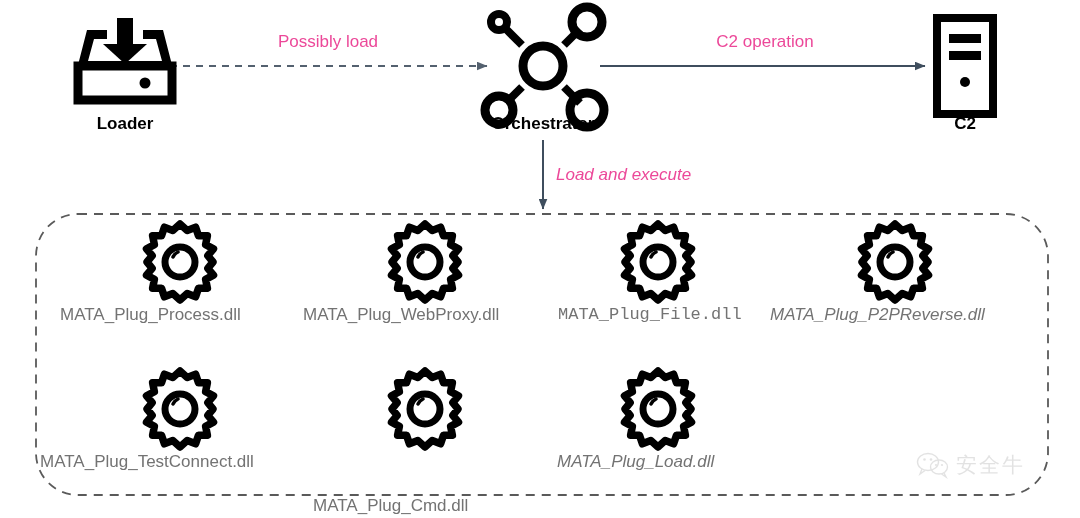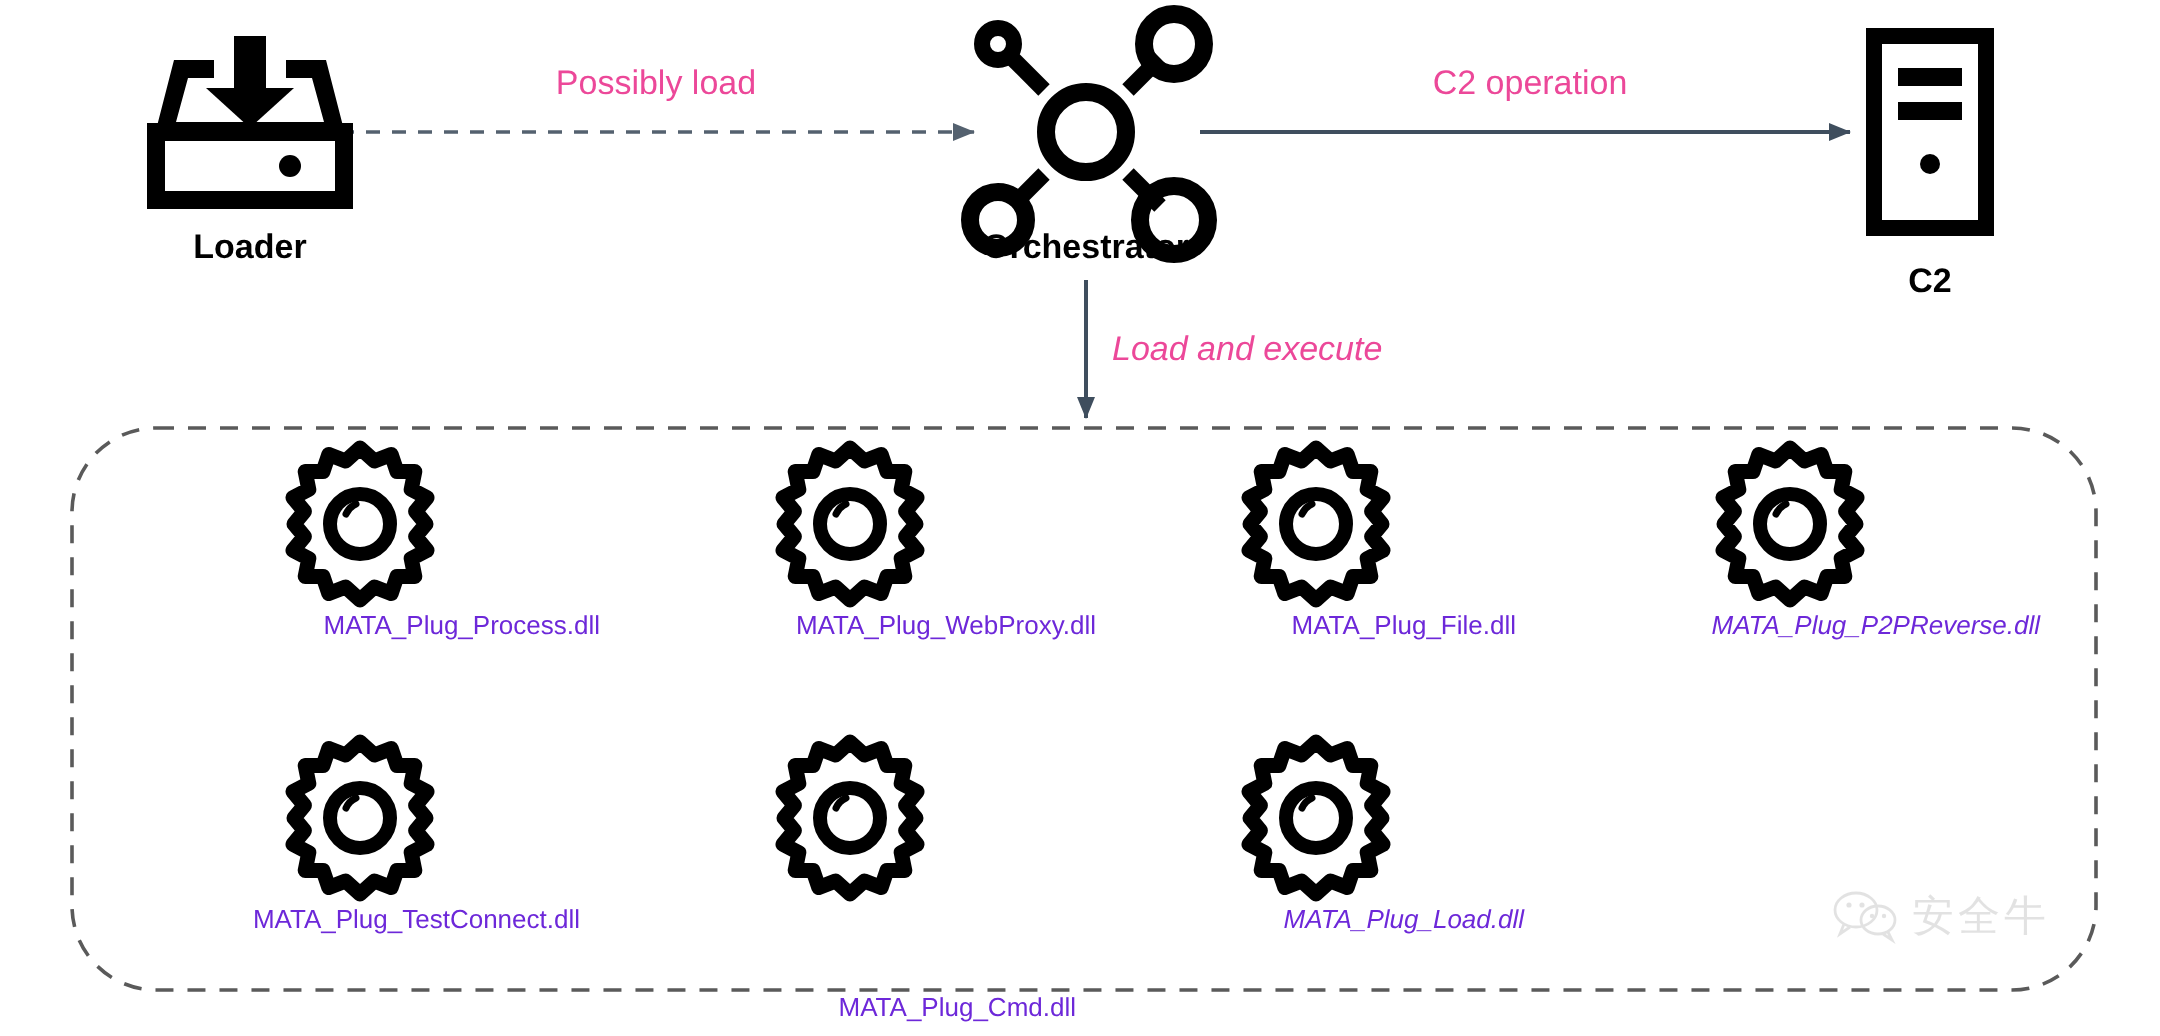--- a/index.html
+++ b/index.html
@@ -32,36 +32,36 @@
   }
   .edge-label {
     position: absolute;
     text-align: center;
     font-size: 17px;
     color: #ec4899;
     white-space: nowrap;
   }
   .plugin-label {
     position: absolute;
-    text-align: right;
-    font-size: 13px;
-    color: #6d28d9;
+    text-align: left;
+    font-size: 17px;
+    color: #737373;
     white-space: nowrap;
   }
 
   
   .watermark {
     position: absolute;
     left: 916px;
     top: 444px;
     width: 150px;
     height: 42px;
     opacity: 0.28;
     display: flex;
-    align-items: flex-start;
+    align-items: center;
     gap: 6px;
     pointer-events: none;
   }
   .watermark .wm-text {
     font-size: 21px;
     color: #9b9b9b;
     letter-spacing: 2px;
     font-family: "DejaVu Sans", sans-serif;
   }
 </style>
@@ -162,29 +162,29 @@
   </g>
   <g transform="translate(658,409)">
     <path d="M0,-38 L7.2,-31.5 L15.6,-34.8 L18.5,-26.2 L27.4,-26.2 L25.6,-17.3 L33.5,-13.2 L27.8,-6.3 L33,0 L27.8,6.3 L33.5,13.2 L25.6,17.3 L27.4,26.2 L18.5,26.2 L15.6,34.8 L7.2,31.5 L0,38 L-7.2,31.5 L-15.6,34.8 L-18.5,26.2 L-27.4,26.2 L-25.6,17.3 L-33.5,13.2 L-27.8,6.3 L-33,0 L-27.8,-6.3 L-33.5,-13.2 L-25.6,-17.3 L-27.4,-26.2 L-18.5,-26.2 L-15.6,-34.8 L-7.2,-31.5 Z" fill="none" stroke="#000000" stroke-width="7.5" stroke-linejoin="round"></path>
     <circle cx="0" cy="0" r="15" fill="none" stroke="#000000" stroke-width="7"></circle>
     <path d="M-7,-5 A10,10 0 0 1 -2,-10" fill="none" stroke="#000000" stroke-width="3.5" stroke-linecap="round"></path>
   </g>
 </svg>
 
 <div class="node-label" style="left:75px; top:114px; width:100px;text-align:center;">Loader</div>
 <div class="node-label" style="left:463px; top:114px; width:160px;">Orchestrator</div>
-<div class="node-label" style="left:915px; top:131px; width:100px;">C2</div>
+<div class="node-label" style="left:915px; top:114px; width:100px;">C2</div>
 
 <div class="edge-label" style="left:208px; top:32px; width:240px;">Possibly load</div>
 <div class="edge-label" style="left:645px; top:32px; width:240px;text-align:center;">C2 operation</div>
 <div class="edge-label" style="left:556px; top:165px; width:210px; text-align:left;font-style:italic;">Load and execute</div>
 
 <div class="plugin-label" style="left:60px; top:305px; width:240px;">MATA_Plug_Process.dll</div>
 <div class="plugin-label" style="left:303px; top:305px; width:245px;">MATA_Plug_WebProxy.dll</div>
-<div class="plugin-label" style="left:558px; top:305px; width:200px;">MATA_Plug_File.dll</div>
+<div class="plugin-label" style="left:558px; top:305px; width:200px;font-family:Liberation Mono, monospace;">MATA_Plug_File.dll</div>
 <div class="plugin-label" style="left:770px; top:305px; width:250px;font-style:italic;">MATA_Plug_P2PReverse.dll</div>
 
 <div class="plugin-label" style="left:40px; top:452px; width:250px;">MATA_Plug_TestConnect.dll</div>
 <div class="plugin-label" style="left:313px; top:452px; width:225px;margin-top:44px;">MATA_Plug_Cmd.dll</div>
 <div class="plugin-label" style="left:557px; top:452px; width:205px;font-style:italic;">MATA_Plug_Load.dll</div>
 
 <div class="watermark">
   <svg width="34" height="28" viewBox="0 0 34 28">
     <ellipse cx="12" cy="11" rx="10.5" ry="8.5" fill="none" stroke="#9b9b9b" stroke-width="1.4"></ellipse>
     <path d="M6,18 L4,23 L9,19.5" fill="none" stroke="#9b9b9b" stroke-width="1.4"></path>

